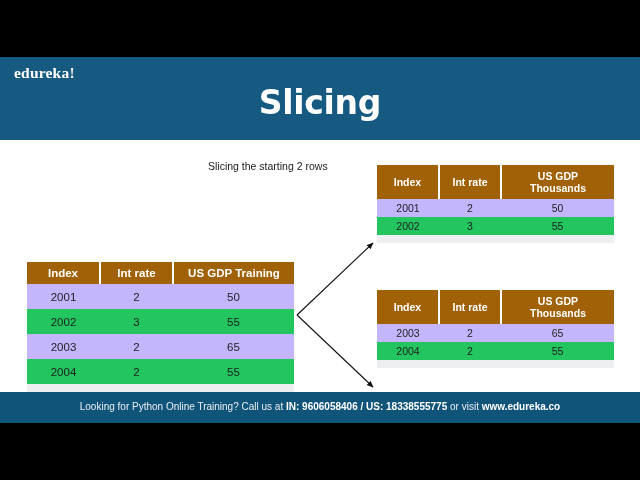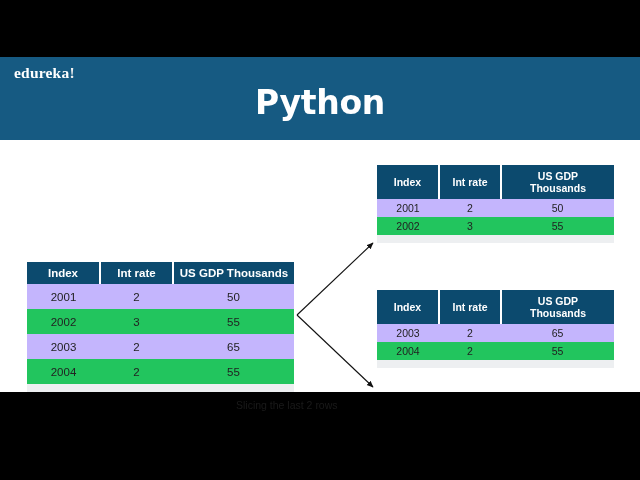--- a/index.html
+++ b/index.html
@@ -94,21 +94,21 @@
     width: 100px; height: 160px;
   }
   
   .dtable {
     position: absolute;
     border-collapse: collapse;
     table-layout: fixed;
     background: #f1f3f4;
   }
   .dtable th {
-    background: #0c4a6e;
+    background: #a16207;
     color: #ffffff;
     font-weight: bold;
     text-align: center;
     border-right: 2px solid #ffffff;
     padding: 0;
   }
   .dtable th:last-child { border-right: none; }
   .dtable td {
     text-align: center;
     color: #222222;
@@ -182,25 +182,26 @@
 
 <div id="slide-root">
 
   <div class="letterbox-top"></div>
   <div class="letterbox-bottom"></div>
 
   <div class="slide-canvas">
 
     <div class="header-band">
       <div class="brand-logo"><span>edureka</span><span class="bang">!</span></div>
-      <div class="slide-title">Python</div>
+      <div class="slide-title">Slicing</div>
     </div>
 
     <div class="body-area">
 
+      <div class="caption caption-top">Slicing the starting 2 rows</div>
       <div class="caption caption-bottom">Slicing the last 2 rows</div>
 
       <svg class="connector" viewBox="0 0 100 160" xmlns="http://www.w3.org/2000/svg">
         <defs>
           <marker id="ahead" markerWidth="7" markerHeight="7" refX="5.5" refY="2.6" orient="auto" markerUnits="strokeWidth">
             <path d="M0,0 L6,2.6 L0,5.2 z" fill="#111111"></path>
           </marker>
         </defs>
         <path d="M12,80 L88,8" stroke="#111111" stroke-width="1.1" fill="none" marker-end="url(#ahead)"></path>
         <path d="M12,80 L88,152" stroke="#111111" stroke-width="1.1" fill="none" marker-end="url(#ahead)"></path>
@@ -209,21 +210,21 @@
       <table class="dtable" id="table-main">
         <colgroup>
             <col class="c0">
             <col class="c1">
             <col class="c2">
           </colgroup>
         <thead>
           <tr>
             <th>Index</th>
             <th>Int rate</th>
-            <th>US GDP Thousands</th>
+            <th>US GDP Training</th>
           </tr>
         </thead>
         <tbody>
           <tr class="row-odd">
             <td>2001</td>
             <td>2</td>
             <td>50</td>
           </tr>
           <tr class="row-even">
             <td>2002</td>
@@ -307,15 +308,18 @@
           <tr class="row-pad">
             <td></td>
             <td></td>
             <td></td>
           </tr>
         </tbody>
       </table>
 
     </div>
 
+    <div class="footer-band">
+      <div class="footer-text"><span>Looking for Python Online Training? Call us at </span><b>IN: 9606058406 / US: 18338555775</b><span> or visit </span><b>www.edureka.co</b></div>
+    </div>
 
   </div>
 </div>
 
 </body></html>

